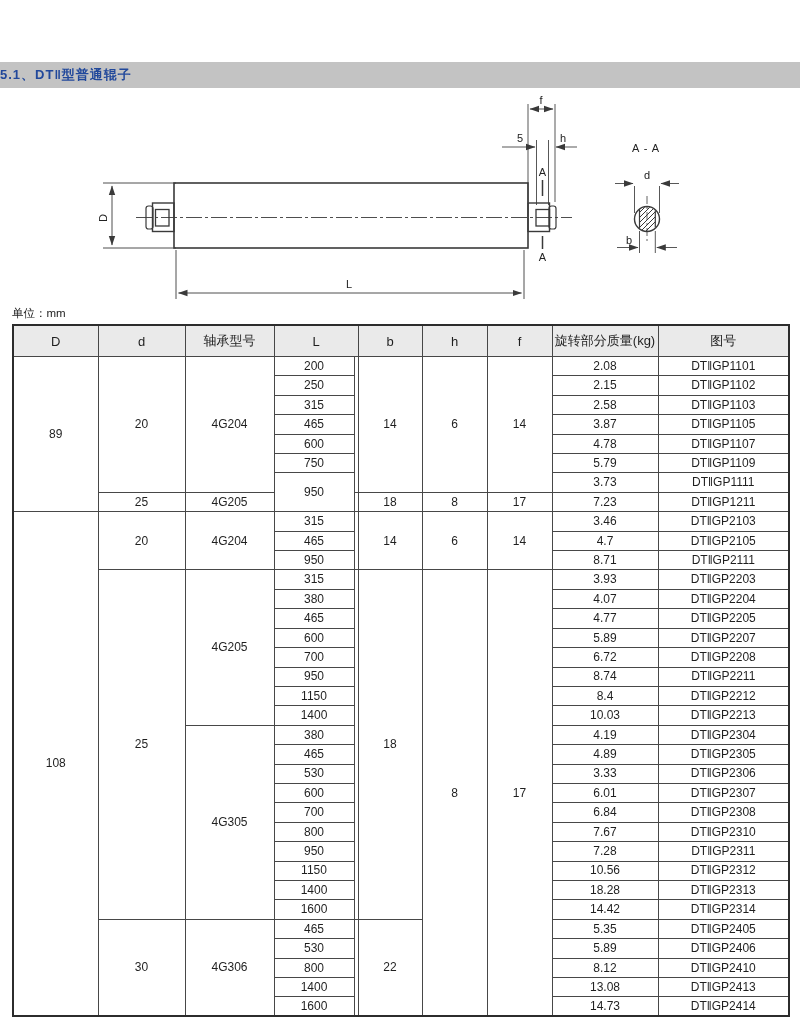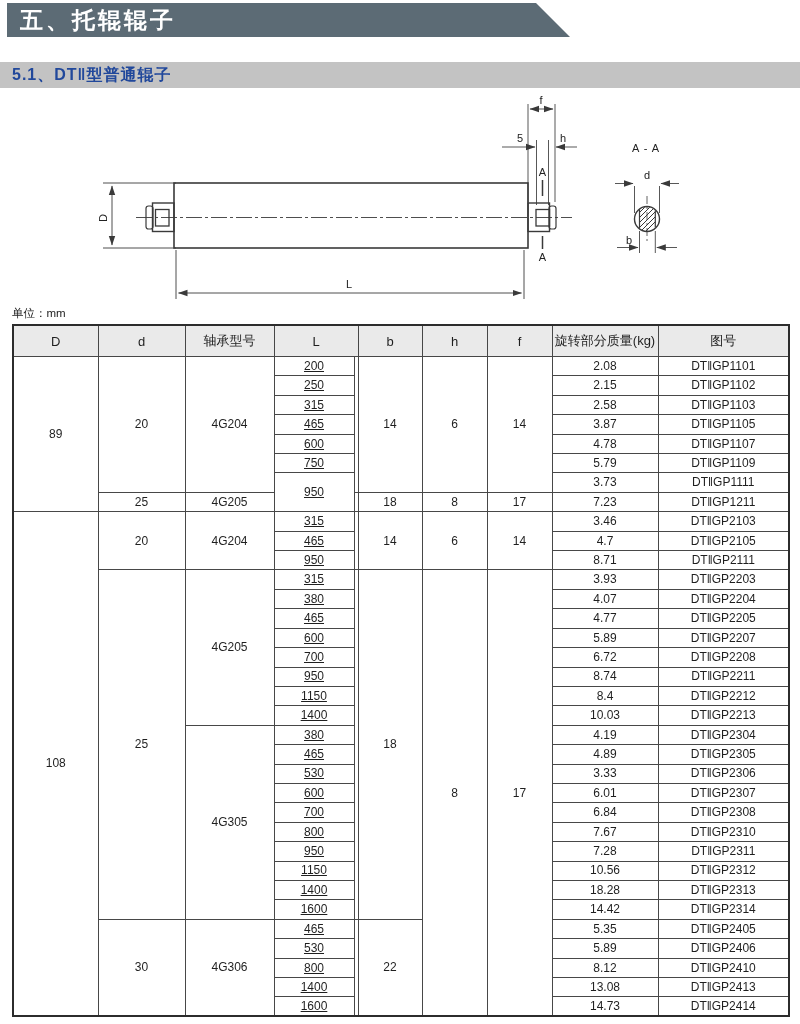--- a/index.html
+++ b/index.html
@@ -11,47 +11,44 @@
   html,body{margin:0;padding:0;}
   body{font-family:"Liberation Sans","DejaVu Sans",sans-serif;background:#fff;color:var(--text-color);}
   .page{position:relative;width:800px;height:1024px;background:#ffffff;overflow:hidden;}
 
   .banner{position:absolute;left:7px;top:3px;width:566px;height:34px;background:var(--banner-bg);
           clip-path:polygon(0 0,529px 0,563px 100%,0 100%);}
   .banner .title{color:var(--banner-text);font-size:23px;font-weight:bold;line-height:34px;
           padding-left:13px;letter-spacing:3px;}
 
   .section-bar{position:absolute;left:0;top:62px;width:800px;height:26px;background:var(--section-bar-bg);}
-  .section-bar .stitle{color:var(--section-title-color);font-size:16px;font-weight:bold;line-height:26px;
-          padding-left:12px;letter-spacing:1px;}
+  .section-bar .stitle{color:var(--section-title-color);font-size:13px;font-weight:bold;line-height:26px;
+          padding-left:0;letter-spacing:1px;}
 
   .drawing{position:absolute;left:0;top:88px;color:var(--drawing-line);}
   .drawing text{fill:#222;font-size:11px;font-family:"Liberation Sans","DejaVu Sans",sans-serif;}
 
   .unit-note{position:absolute;left:12px;top:306px;width:776px;font-size:11.5px;color:#222;}
 
   .tbl-wrap{position:absolute;left:12px;top:324px;width:776px;}
   table.spec{border-collapse:collapse;table-layout:fixed;width:776px;border:2px solid var(--table-line-heavy);}
   table.spec th{border:1px solid var(--table-line);background:var(--header-bg);font-weight:normal;
       font-size:13px;height:30px;padding:0;text-align:center;vertical-align:middle;}
   table.spec td{border:1px solid var(--table-line);font-size:12px;padding:0;text-align:center;
       vertical-align:middle;line-height:1.05;}
   table.spec tbody tr{height:19.42px;}
-  td.lcol{border:2px solid var(--table-line-heavy);text-decoration:underline;}
+  td.lcol{border:2px solid var(--table-line-heavy);}
   td.mass,td.fig{border:2px solid var(--table-line-heavy);}
   td.sp{border-left:none;}
 </style>
 </head>
 <body>
 
 <div class="page">
 
-  <div class="banner">
-    <div class="title">五、托辊辊子</div>
-  </div>
 
   <div class="section-bar">
     <div class="stitle">5.1、DT‖型普通辊子</div>
   </div>
 
   <svg class="drawing" width="800" height="232" viewBox="0 88 800 232">
     <defs>
       <marker id="arr" markerUnits="userSpaceOnUse" markerWidth="10" markerHeight="8" viewBox="0 0 10 8" refX="9" refY="4" orient="auto-start-reverse">
         <path d="M0,0.8 L9.5,4 L0,7.2 Z" fill="currentColor"></path>
       </marker>

